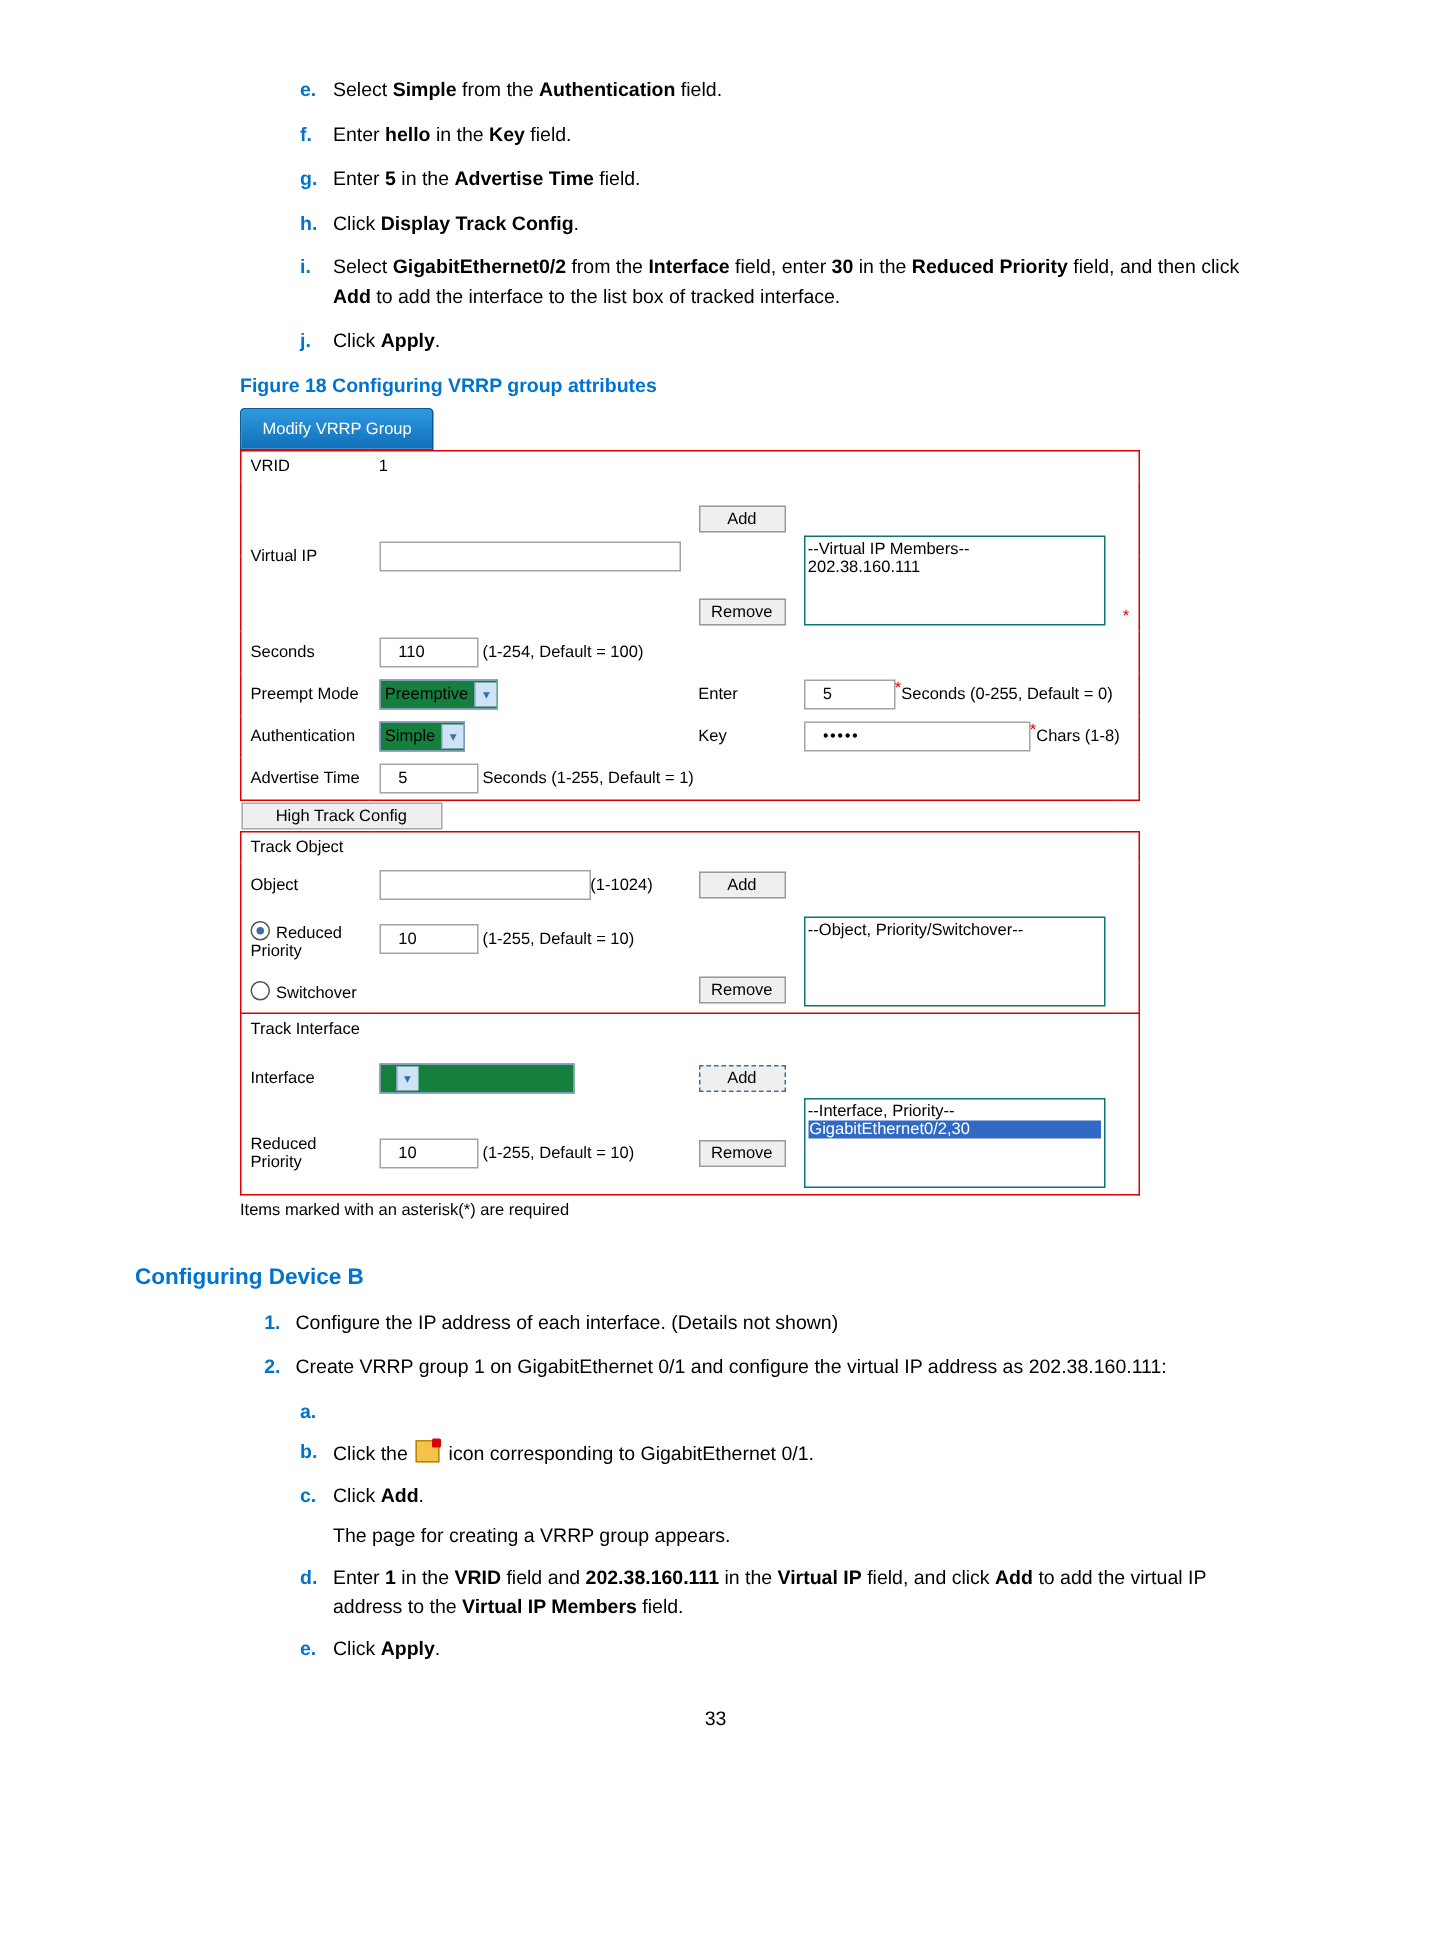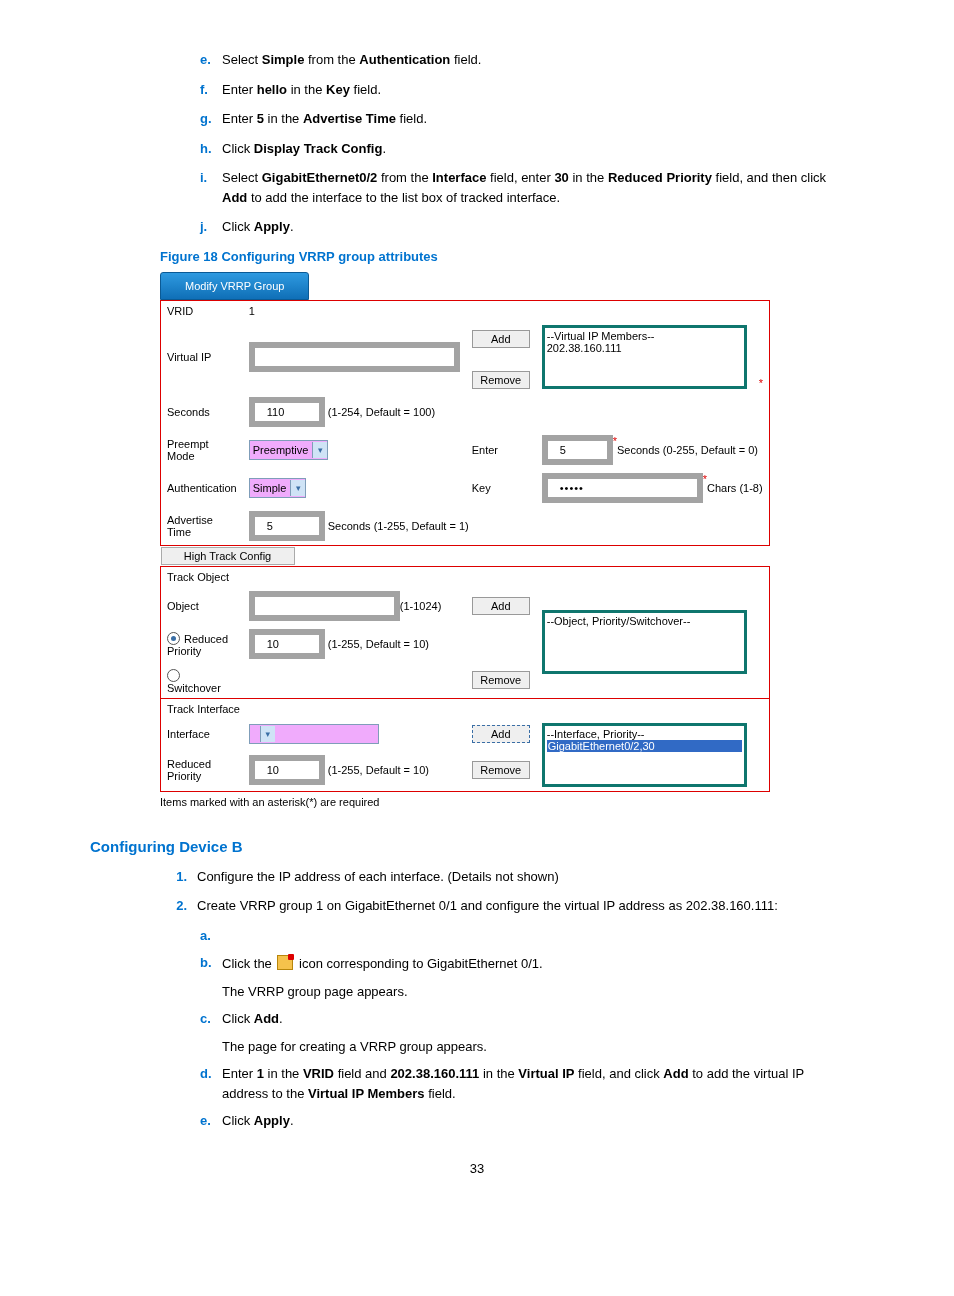--- a/index.html
+++ b/index.html
@@ -38,51 +38,51 @@
   .vrrp-panel {
     margin-left: 70px;
     width: 600px;
     font-size: 11px;
     font-family: Arial, sans-serif;
     margin-bottom: 30px;
   }
   .vrrp-tab {
     background: linear-gradient(#2f9ae0, #0f6fb7);
     color: #fff;
-    padding: 7px 24px;
+    padding: 7px 14px;
     display: inline-block;
     border-radius: 3px 3px 0 0;
     border: 1px solid #0b5a95;
     font-size: 11px;
     text-align: center;
   }
   .vrrp-table {
     width: 100%;
     border-collapse: collapse;
   }
   .vrrp-table td {
     padding: 4px 6px;
     vertical-align: middle;
   }
   .red-top { border-top: 1px solid #d00; }
   .red-bottom { border-bottom: 1px solid #d00; }
   .red-left { border-left: 1px solid #d00; }
   .red-right { border-right: 1px solid #d00; }
   .lbl { width: 110px; }
   .inp {
-    border: 6px solid #a3a3a3;
+    border: 1px solid #a3a3a3;
     height: 16px;
     font-size: 11px;
     padding: 1px 12px;
     box-sizing: content-box;
     font-family: Arial, sans-serif;
   }
   .sel {
     border: 1px solid #7f9db9;
-    background: #f0abfc;
+    background: #15803d;
     height: 18px;
     font-size: 11px;
     display: inline-flex;
     align-items: center;
     padding-left: 3px;
   }
   .sel .arrow {
     background: #cfe3f6;
     border-left: 1px solid #7f9db9;
     width: 14px;
@@ -100,26 +100,27 @@
     padding: 2px 6px;
     font-size: 11px;
     cursor: pointer;
     display: inline-block;
     min-width: 44px;
     text-align: center;
     box-shadow: inset 0 0 1px #fff;
   }
   .btn.primary { border-color: #3a6ea5; }
   .listbox {
-    border: 3px solid #0f766e;
+    border: 1px solid #0f766e;
     width: 195px;
     height: 54px;
     font-size: 11px;
     padding: 2px;
     overflow: hidden;
+    margin-top: 32px;
   }
   .listbox .hdr { color: #000; }
   .listbox .sel-item { background: #316ac5; color: #fff; padding: 0 1px; }
   .asterisk { color: #d00; font-size: 11px; vertical-align: top; }
   .hint { font-size: 11px; color: #000; }
   .radio-sel { width: 11px; height: 11px; border-radius: 50%; border: 1px solid #555; display: inline-block; position: relative; top: 2px; margin-right: 4px; }
   .radio-sel.on::after { content:""; width:5px; height:5px; background:#3a6ea5; border-radius:50%; position:absolute; top:3px; left:3px; }
   
   .footer-note { font-size: 11px; margin: 4px 0 4px 0;}
   .footer-btns { text-align:center; margin-top:4px;}
@@ -298,21 +299,20 @@
 </div>
 
 <div class="sub-list">
   <div class="item">
       <span class="marker">a.</span>
     </div>
   <div class="item">
       <span class="marker">b.</span>
     <span><span>Click the </span><span class="icon-edit"></span><span> icon corresponding to GigabitEthernet 0/1.</span></span>
     </div>
-  <div class="cont">The VRRP group page appears.</div>
   <div class="item">
       <span class="marker">c.</span>
     <span><span>Click </span><strong>Add</strong><span>.</span></span>
     </div>
   <div class="cont">The page for creating a VRRP group appears.</div>
   <div class="item">
       <span class="marker">d.</span>
     <span><span>Enter </span><strong>1</strong><span> in the </span><strong>VRID</strong><span> field and </span><strong>202.38.160.111</strong><span> in the </span><strong>Virtual IP</strong><span> field, and click </span><strong>Add</strong><span> to add the virtual IP address to the </span><strong>Virtual IP Members</strong><span> field.</span></span>
     </div>
   <div class="item">

